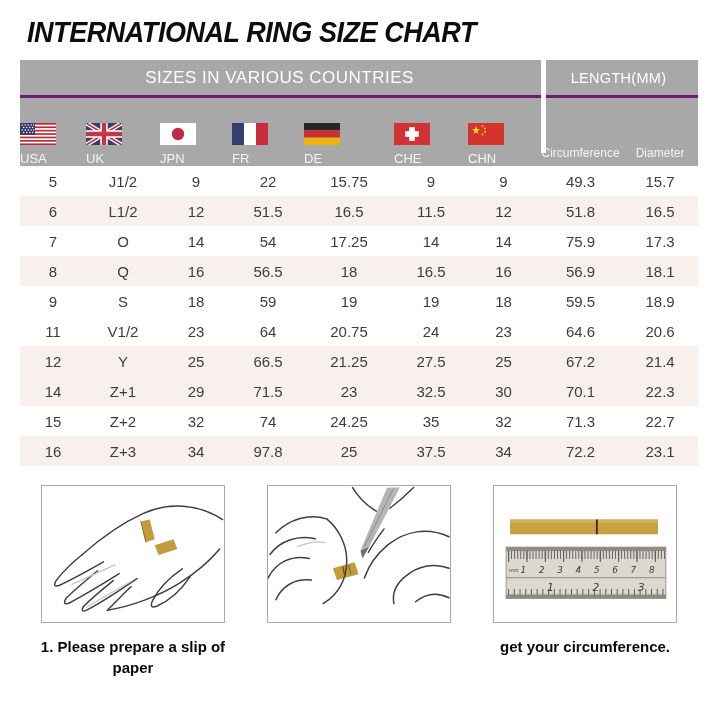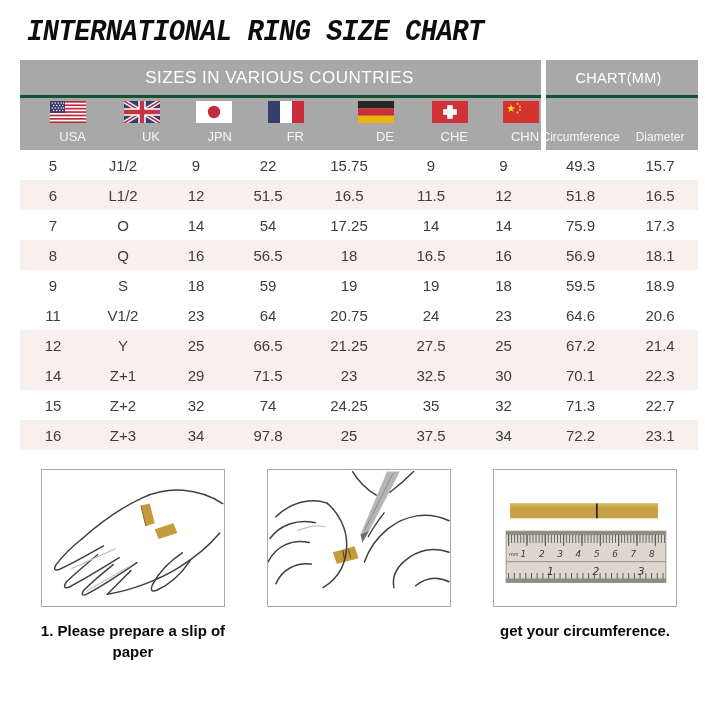--- a/index.html
+++ b/index.html
@@ -1,39 +1,39 @@
 <!DOCTYPE html>
 <html><head>
 <meta charset="utf-8">
 <style>
   * { margin:0; padding:0; box-sizing:border-box; }
   html,body { width:720px; height:720px; background:#fff; overflow:hidden;
               font-family:"Liberation Sans", sans-serif; }
   
-  .title { margin:13px 0 10px 27px;font-family:Liberation Mono, monospace; }
+  .title { margin:13px 0 10px 27px; }
   .title span{
     display:inline-block;
     font-size:30px; font-weight:bold; font-style:italic;
     color:#0d0d0d; letter-spacing:-0.5px;
     transform:scaleX(0.9); transform-origin:left center;
     white-space:nowrap;
   }
   
   .table-wrap { position:relative; margin-left:20px; width:678px; }
   table { border-collapse:separate; border-spacing:0; table-layout:fixed; width:678px; }
   col.c-usa{width:66px} col.c-uk{width:74px} col.c-jpn{width:72px} col.c-fr{width:72px}
   col.c-de{width:90px} col.c-che{width:74px} col.c-chn{width:71px}
   col.c-circ{width:83px} col.c-dia{width:76px}
   thead th { background:#a8a8a8; color:#fff; font-weight:400; }
-  tr.group-row th { height:38px; border-bottom:3px solid #14532d;margin-top:24px; }
+  tr.group-row th { height:38px; border-bottom:3px solid #701a75;margin-top:24px; }
   th.group-countries { font-size:17px; letter-spacing:0.5px; }
   th.group-length { font-size:14.5px; letter-spacing:0.3px; }
   tr.flag-row th { height:52px; vertical-align:bottom; }
-  .flag-cell { display:flex; flex-direction:column; align-items:flex-end;
-               justify-content:flex-end; height:52px; padding-bottom:6px; }
+  .flag-cell { display:flex; flex-direction:column; align-items:flex-start;
+               justify-content:flex-end; height:68px; padding-bottom:0; }
   .flag-cell svg { margin-bottom:6px; display:block; }
   .country-label { font-size:13px; color:#f5f5f5; }
   .len-label { font-size:12px; color:#f5f5f5; padding-bottom:6px; display:block; }
   .white-divider { position:absolute; left:521px; top:0; width:5px; height:93px;
                    background:#fff; z-index:3; }
   tbody td { height:30px; text-align:center; vertical-align:middle;
              font-size:15px; color:#3d3d3d; }
   tbody tr.striped td { background:#f7f0ec; }
   
   .steps { display:flex; width:678px; margin:19px 0 0 20px; }
@@ -65,21 +65,21 @@
         <col class="c-fr">
       <col class="c-de">
         <col class="c-che">
         <col class="c-chn">
         <col class="c-circ">
         <col class="c-dia">
     </colgroup>
     <thead>
       <tr class="group-row">
         <th class="group-countries" colspan="7">SIZES IN VARIOUS COUNTRIES</th>
-        <th class="group-length" colspan="2">CHART(MM)</th>
+        <th class="group-length" colspan="2">LENGTH(MM)</th>
       </tr>
       <tr class="flag-row">
         <th>
             <div class="flag-cell">
           <svg width="36" height="22" viewBox="0 0 36 22">
             <rect width="36" height="22" fill="#ffffff"></rect>
             <g fill="#bf2a3a">
               <rect y="0" width="36" height="1.7"></rect>
                   <rect y="3.4" width="36" height="1.7"></rect>
               <rect y="6.8" width="36" height="1.7"></rect>

